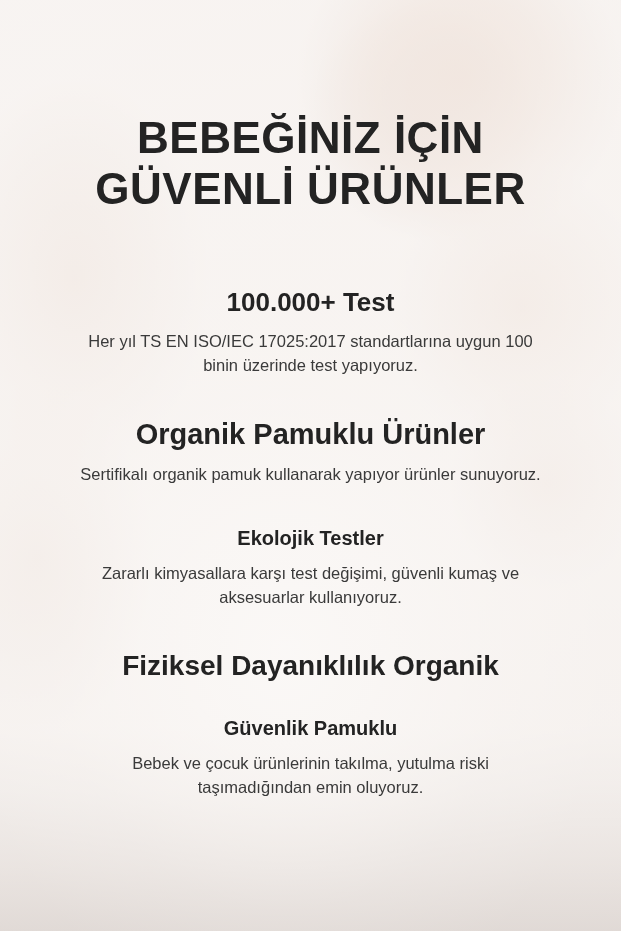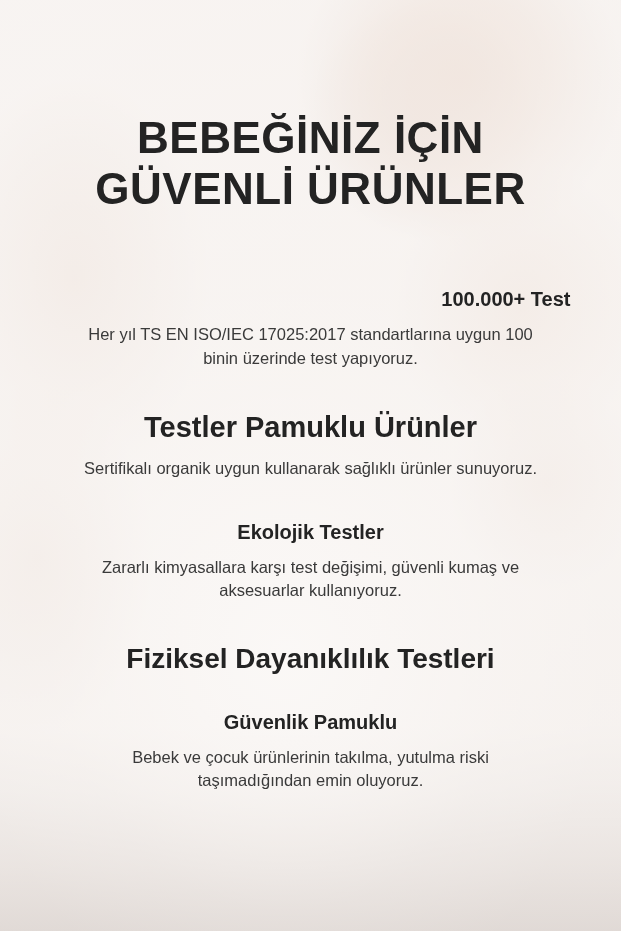--- a/index.html
+++ b/index.html
@@ -100,21 +100,21 @@
   .sec-body {
     font-size: 16.5px;
     line-height: 1.45;
     color: #3a3a3a;
     font-weight: 400;
     max-width: 470px;
     margin: 12px auto;
   }
 
   
-  .section-0 .sec-title { font-size: 20px; text-align: right; }
+  .section-0 .sec-title { font-size: 26px; }
   .section-1 .sec-title { font-size: 29px; }
   .section-3 .sec-title { font-size: 28px; }
 </style>
 </head>
 <body>
 
 <div class="poster">
   <div class="bg"></div>
   <div class="veil"></div>
 
@@ -126,31 +126,31 @@
     </h1>
 
     <div class="sections">
 
       <div class="section section-0">
         <div class="sec-title">100.000+ Test</div>
         <div class="sec-body">Her yıl TS EN ISO/IEC 17025:2017 standartlarına uygun 100 binin üzerinde test yapıyoruz.</div>
       </div>
 
       <div class="section section-1">
-        <div class="sec-title">Testler Pamuklu Ürünler</div>
-        <div class="sec-body">Sertifikalı organik uygun kullanarak sağlıklı ürünler sunuyoruz.</div>
+        <div class="sec-title">Organik Pamuklu Ürünler</div>
+        <div class="sec-body">Sertifikalı organik pamuk kullanarak yapıyor ürünler sunuyoruz.</div>
       </div>
 
       <div class="section section-2">
         <div class="sec-title">Ekolojik Testler</div>
         <div class="sec-body">Zararlı kimyasallara karşı test değişimi, güvenli kumaş ve aksesuarlar kullanıyoruz.</div>
       </div>
 
       <div class="section section-3">
-        <div class="sec-title">Fiziksel Dayanıklılık Testleri</div>
+        <div class="sec-title">Fiziksel Dayanıklılık Organik</div>
       </div>
 
       <div class="section section-4">
         <div class="sec-title">Güvenlik Pamuklu</div>
         <div class="sec-body">Bebek ve çocuk ürünlerinin takılma, yutulma riski taşımadığından emin oluyoruz.</div>
       </div>
 
     </div>
   </div>
 </div>

